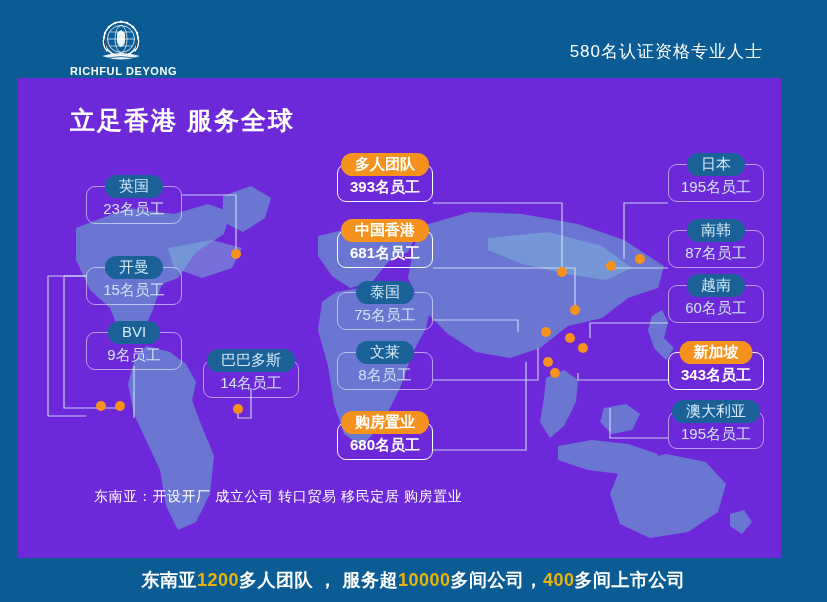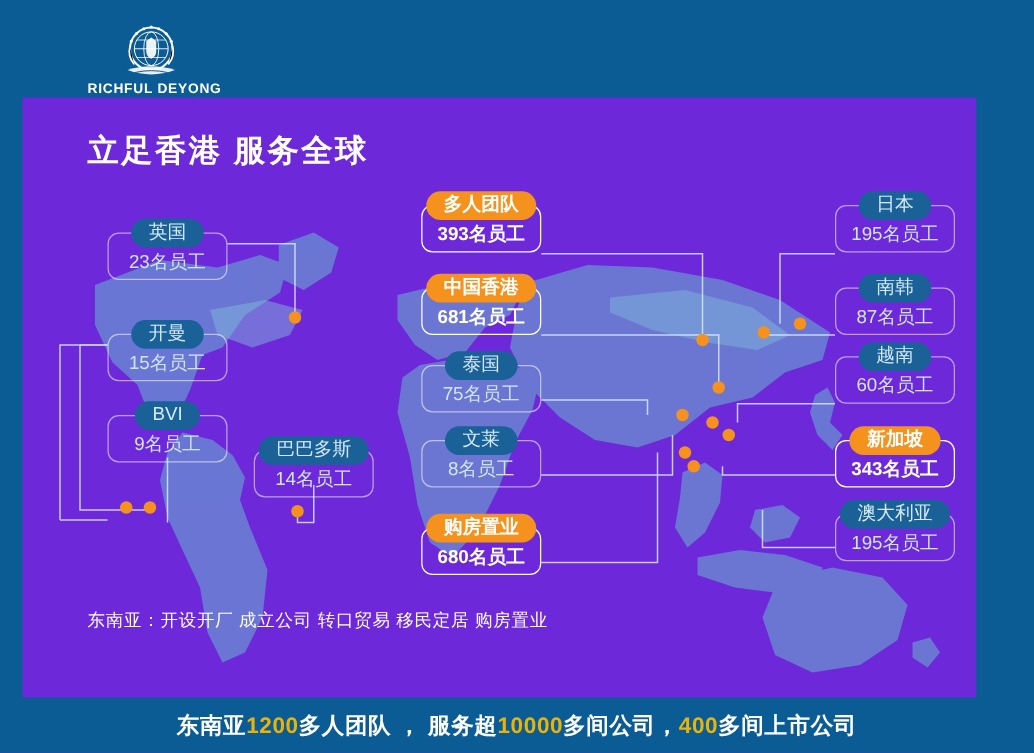--- a/index.html
+++ b/index.html
@@ -48,21 +48,21 @@
     position:absolute; left:50%; top:0; transform:translateX(-50%);
     background:#1a6198; color:#d6e9f7;
     border-radius:12px; padding:2px 14px 3px;
     font-size:15px; line-height:18px; white-space:nowrap; z-index:2;
   }
   .lbl.hi .pill{ background:#f5921e; color:#ffffff; font-weight:bold; }
   .lbl.hi .body{ border-color:#ffffff; color:#ffffff; font-weight:bold; }
 
   
   .notes{ position:absolute; left:52px; top:405px; }
-  .notes .line{ color:#ffffff; font-size:14px; line-height:26px; letter-spacing:.6px; white-space:nowrap; }
+  .notes .line{ color:#ffffff; font-size:14px; line-height:26px; letter-spacing:.6px; white-space:nowrap;margin-left:24px; }
 
   
   .footer{
     position:absolute; left:0; top:558px; width:827px; height:44px;
     display:flex; align-items:center; justify-content:center;
   }
   .footer-text{ color:#ffffff; font-size:18px; font-weight:bold; letter-spacing:.5px; white-space:nowrap; }
   .footer-text b{ color:#eab308; }
 </style>
 </head>
@@ -99,20 +99,21 @@
           <path d="M12 41 q13 -3 26 0" fill="none" stroke="#0b5c94" stroke-width="0.8"></path>
         </svg>
       </div>
       <div class="brand-text">
         <div class="brand-en">RICHFUL DEYONG</div>
         <div class="brand-cn">瑞豐德永</div>
       </div>
       <div class="divider-v"></div>
     </div>
 
+    <div class="header-right">580名认证资格专业人士</div>
   </div>
 
   <div class="panel">
 
     <svg class="map-layer" viewBox="0 0 791 480" preserveAspectRatio="none">
       <g fill="#6aa7d0" opacity="0.62">
 
         <path d="M58 150 l52 -20 46 6 34 -10 22 8 -6 22 -28 18 -18 26 -16 6 -10 28 -14 30 -18 -8 -10 -26 -20 -18 -14 -30 z"></path>
 
         <path d="M205 118 l28 -10 20 12 -6 20 -22 14 -20 -10 z"></path>

